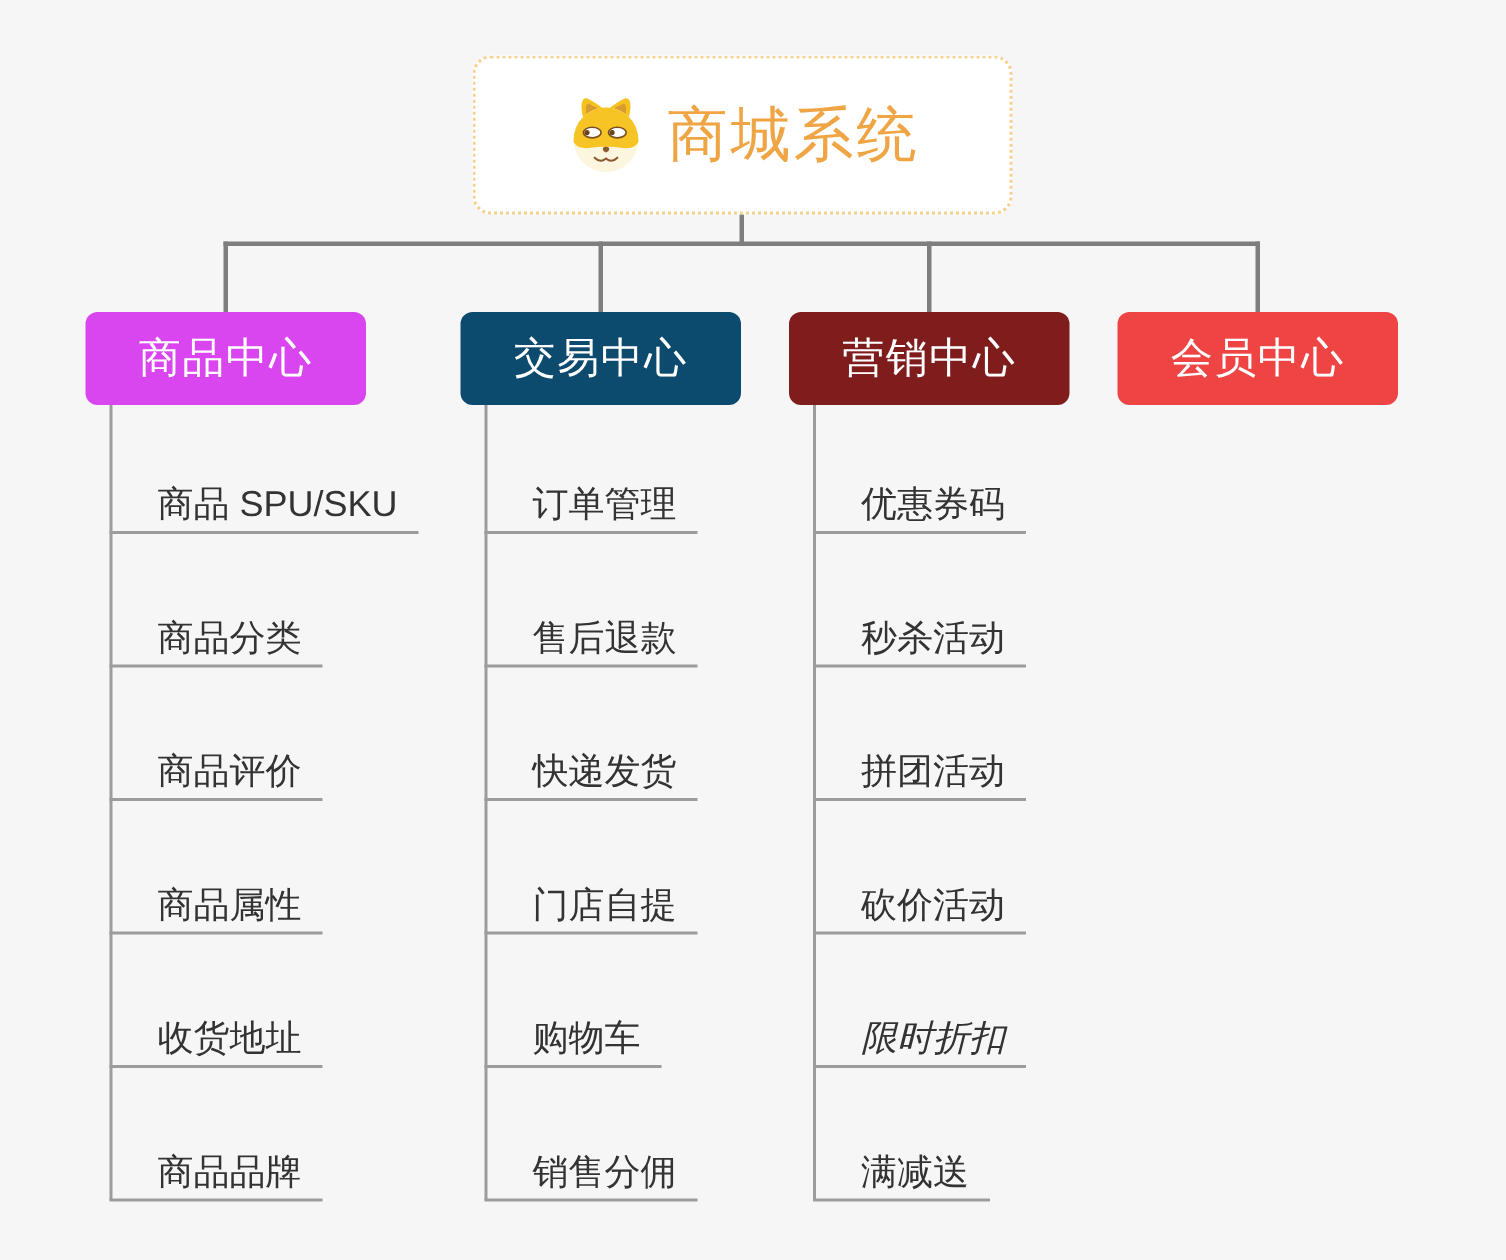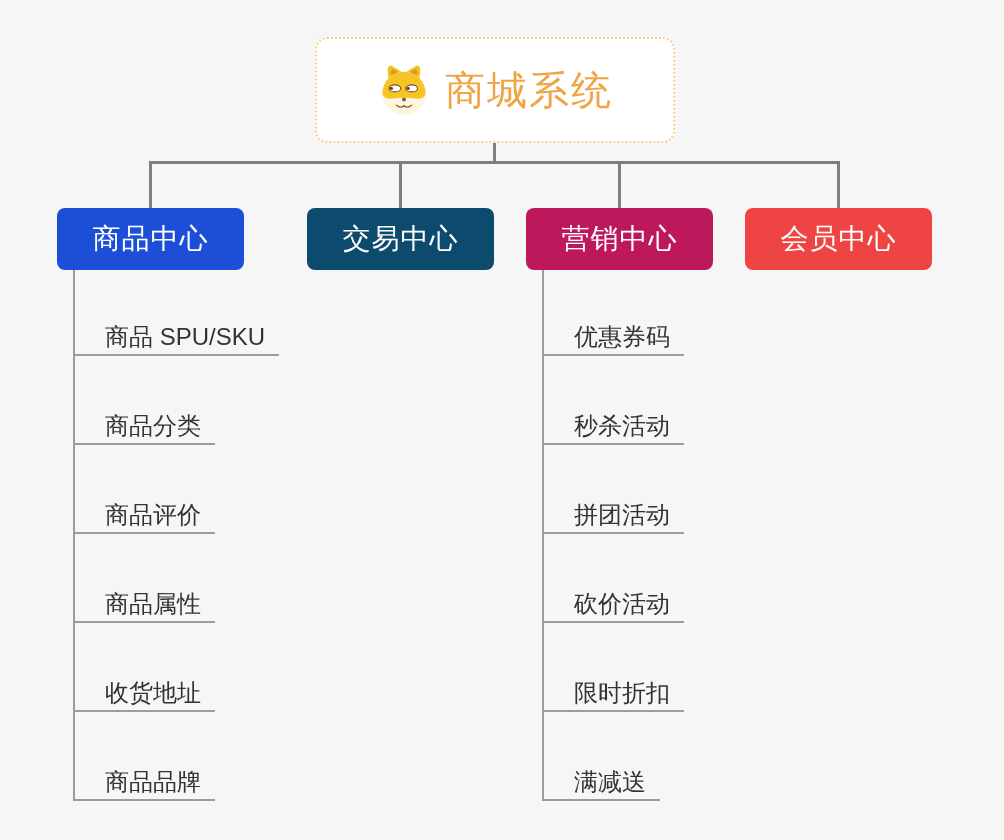--- a/index.html
+++ b/index.html
@@ -97,37 +97,46 @@
         <circle cx="26.5" cy="47" r="3.2" fill="#6b4419"></circle>
         <ellipse cx="64" cy="47" rx="11" ry="6.5" fill="#ffffff" stroke="#7a4f21" stroke-width="2"></ellipse>
         <circle cx="57.5" cy="47" r="3.2" fill="#6b4419"></circle>
         <path d="M46,66 Q50,63 54,66 Q54,70.5 50,71.5 Q46,70.5 46,66 Z" fill="#8a5a2e"></path>
         <path d="M36,78 Q43,85 50,79 Q57,85 64,78" stroke="#8a5a2e" stroke-width="2.5" fill="none" stroke-linecap="round"></path>
       </svg>
     </span>
     <span class="root-title">商城系统</span>
   </div>
 
-  <div class="branch" style="left: 57px; background: #1d4ed8;">商品中心</div>
+  <div class="branch" style="left: 57px; background: #d946ef;">商品中心</div>
   <div class="branch" style="left: 307px; background: #0c4a6e;">交易中心</div>
-  <div class="branch" style="left: 526px; background: #be185d;">营销中心</div>
+  <div class="branch" style="left: 526px; background: #7f1d1d;">营销中心</div>
   <div class="branch" style="left: 745px; background: #ef4444;">会员中心</div>
 
   <div class="column" style="left:57px">
     <div class="spine"></div>
   <div class="child" style="top: 42px;">商品 SPU/SKU</div>
       <div class="child" style="top: 131px;">商品分类</div>
       <div class="child" style="top: 220px;">商品评价</div>
       <div class="child" style="top: 309px;">商品属性</div>
       <div class="child" style="top: 398px;">收货地址</div>
       <div class="child" style="top: 487px;">商品品牌</div>
     </div>
+  <div class="column" style="left:307px">
+    <div class="spine"></div>
+  <div class="child" style="top: 42px;">订单管理</div>
+      <div class="child" style="top: 131px;">售后退款</div>
+      <div class="child" style="top: 220px;">快递发货</div>
+      <div class="child" style="top: 309px;">门店自提</div>
+      <div class="child" style="top: 398px;">购物车</div>
+      <div class="child" style="top: 487px;">销售分佣</div>
+    </div>
   <div class="column" style="left:526px">
     <div class="spine"></div>
   <div class="child" style="top: 42px;">优惠券码</div>
       <div class="child" style="top: 131px;">秒杀活动</div>
       <div class="child" style="top: 220px;">拼团活动</div>
       <div class="child" style="top: 309px;">砍价活动</div>
-      <div class="child" style="top: 398px;">限时折扣</div>
+      <div class="child" style="top: 398px; font-style: italic;">限时折扣</div>
       <div class="child" style="top: 487px;">满减送</div>
     </div>
 
 </div>
 
 </body></html>

